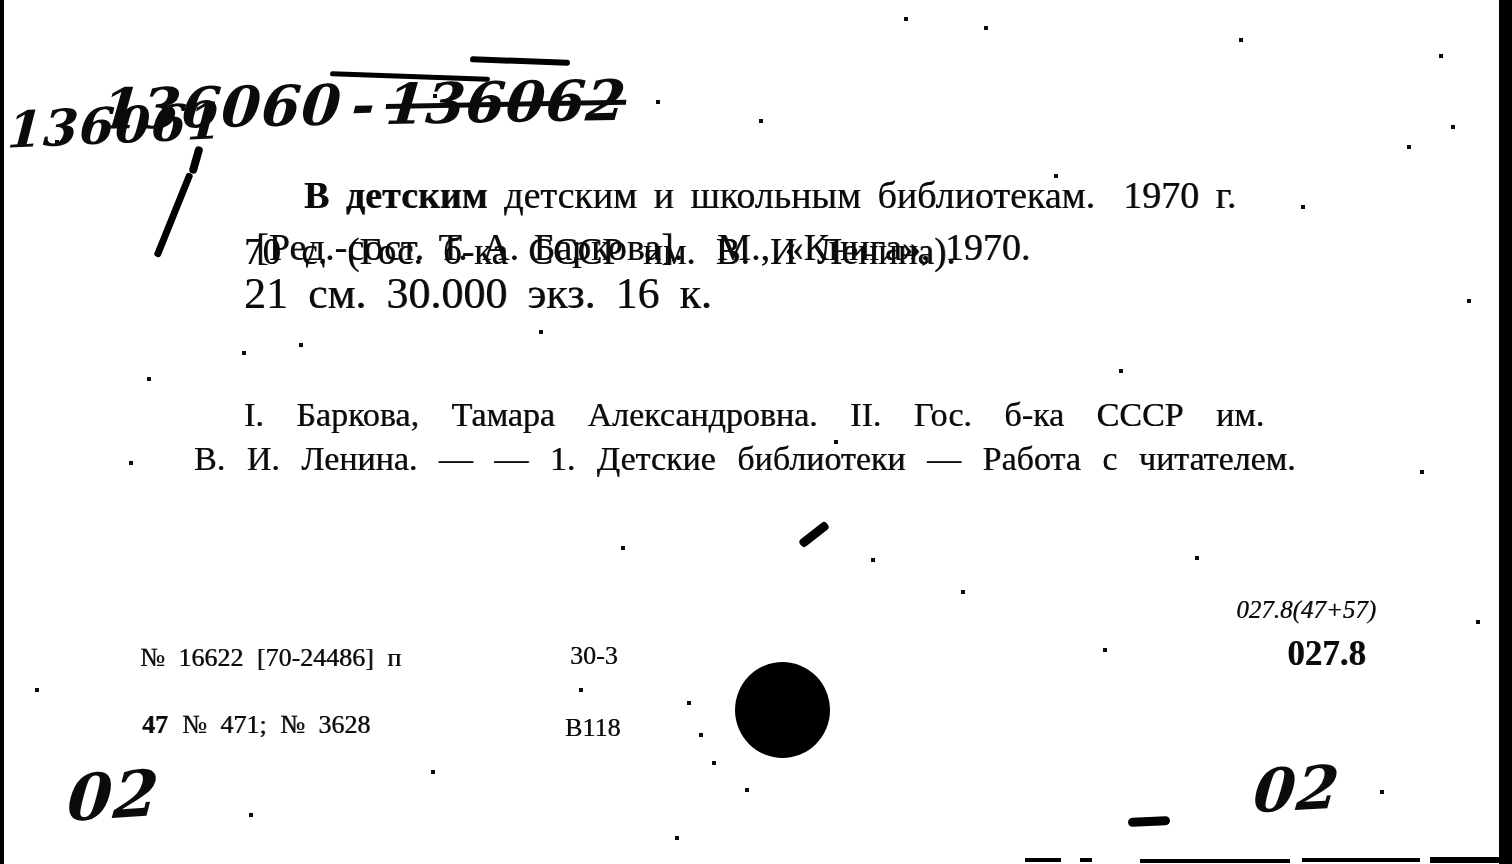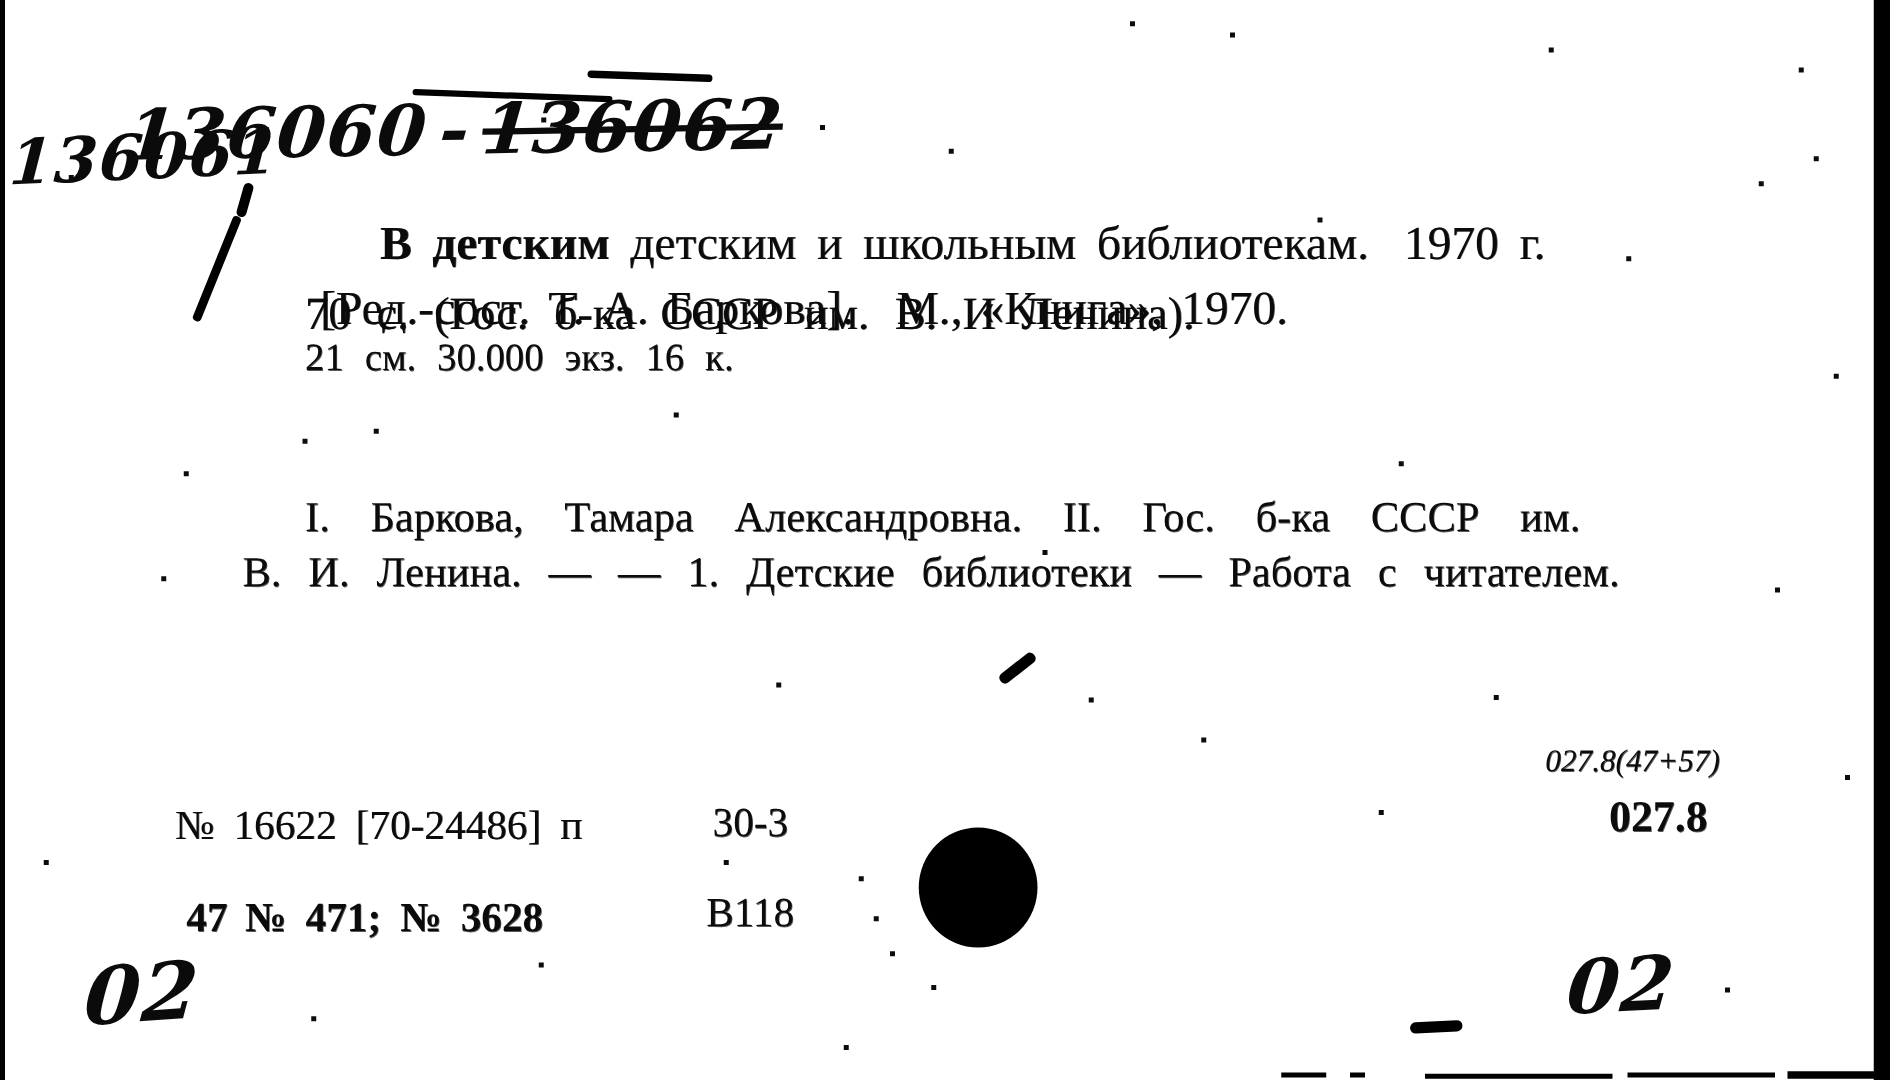--- a/index.html
+++ b/index.html
@@ -33,34 +33,34 @@
   .strike-ext{position:absolute;left:470px;top:58px;width:100px;height:6px;background:#000;transform:rotate(2deg);border-radius:3px;}
   .strike-2{position:absolute;left:330px;top:74px;width:160px;height:5px;background:#000;transform:rotate(2deg);border-radius:3px;}
   .hw-comma{position:absolute;left:192px;top:146px;width:8px;height:28px;background:#000;border-radius:4px;transform:rotate(16deg);}
   .hw-slash{position:absolute;left:170px;top:170px;width:7px;height:90px;background:#000;border-radius:3px;transform:rotate(22deg);}
   
   .title-line{left:238px;top:129px;font-size:38px;word-spacing:7px;}
   .title-year{margin-left:28px;}
   .editor-line{left:198px;top:181px;font-size:38px;word-spacing:5px;}
   .imprint{margin-left:34px;}
   .collation{left:244px;top:230px;font-size:37px;word-spacing:11px;}
-  .format-line{left:244px;top:268px;font-size:31px;word-spacing:9px;}
+  .format-line{left:244px;top:268px;font-size:44px;word-spacing:9px;}
   
   .tracing1{left:244px;top:396px;font-size:34px;word-spacing:24px;}
   .tracing2{left:194px;top:440px;font-size:34px;word-spacing:13px;}
   
   .udc{right:136px;top:596px;font-size:25px;font-style:italic;}
   .udc-bold{right:146px;top:634px;font-size:35px;font-weight:bold;}
   .kc-code{right:142px;top:700px;font-size:35px;word-spacing:6px;}
   
-  .reg{font-size:33px;word-spacing:7px;}
+  .reg{font-size:26px;word-spacing:7px;}
   .reg-r1l{left:140px;top:643px;}
   .reg-r1r{left:570px;top:641px;}
   .reg-r2{left:88px;top:680px;}
-  .reg-r2 .rest{margin-left:14px;font-weight:bold;}
+  .reg-r2 .rest{margin-left:14px;font-weight:normal;}
   .reg-r3l{left:140px;top:716px;}
   .reg-r3r{left:565px;top:713px;}
   
   .hw-bl{left:68px;top:758px;font-size:64px;transform:skewX(-8deg) rotate(-4deg);}
   .hw-br{left:1254px;top:754px;font-size:60px;transform:skewX(-8deg) rotate(-3deg);}
   
   .punch-hole{position:absolute;left:735px;top:662px;width:95px;height:96px;background:#000;border-radius:50%;}
   .pen-tick{position:absolute;left:797px;top:530px;width:34px;height:9px;background:#000;border-radius:4px;transform:rotate(-38deg);}
   .edge-left{position:absolute;left:0;top:0;width:4px;height:864px;background:#000;}
   .edge-right{position:absolute;left:1499px;top:0;width:13px;height:864px;background:#000;}

